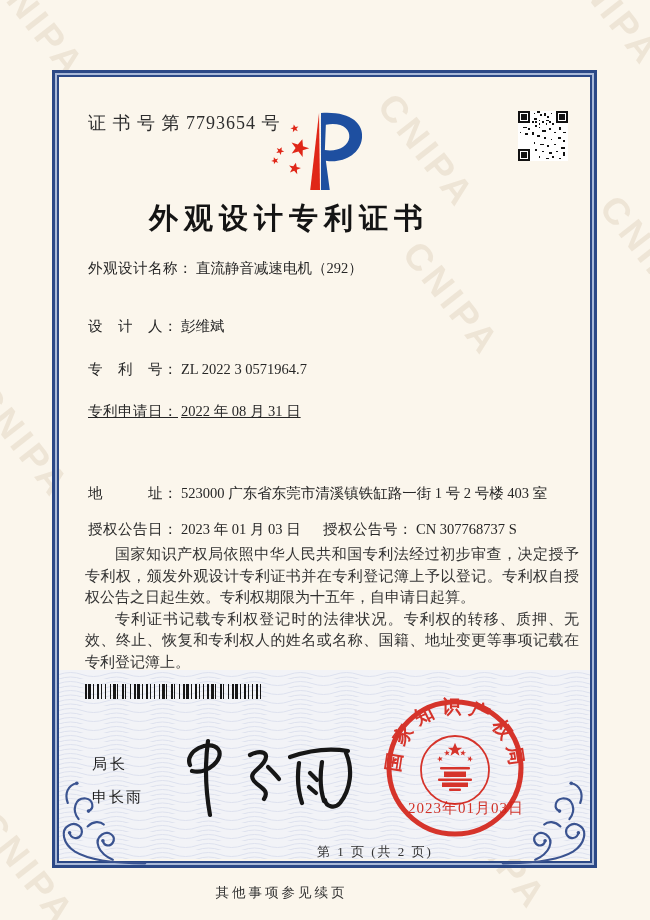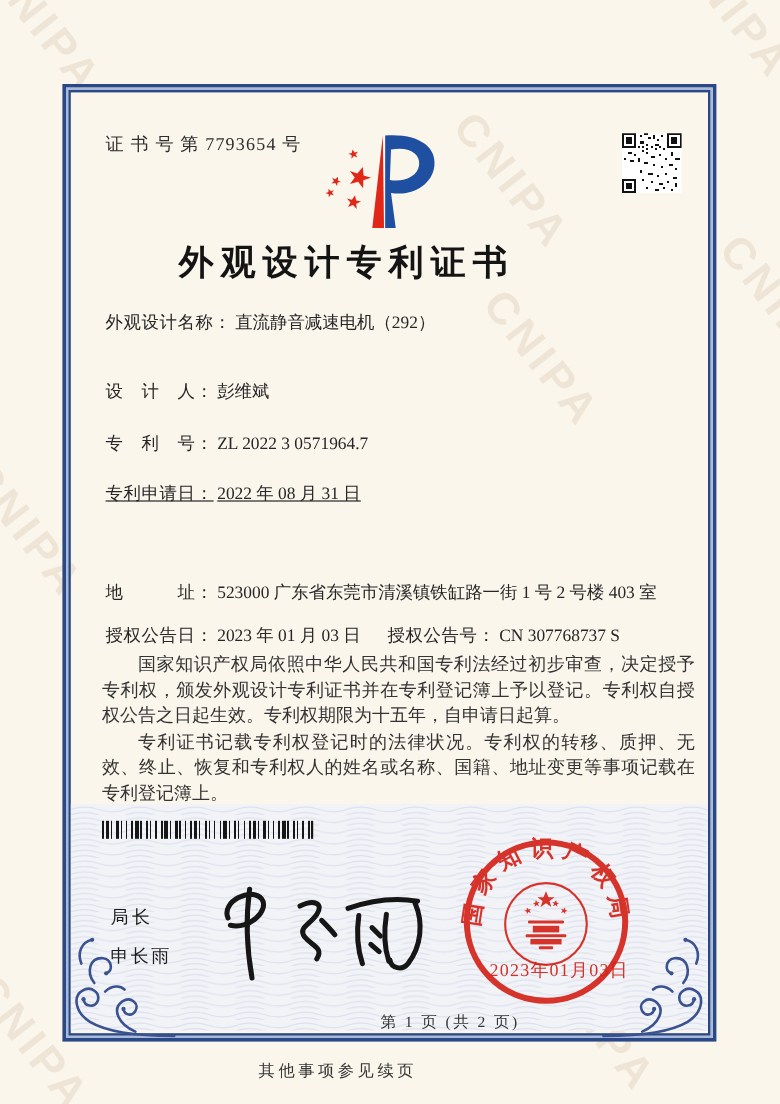--- a/index.html
+++ b/index.html
@@ -20,21 +20,21 @@
   }
   
   .frame {
     position:absolute; left:52px; top:70px; width:545px; height:798px;
     border:3px solid #2b4886;
   }
   .frame-mid { position:absolute; inset:0; border:2px solid #a9b9d8; }
   .frame-in  { position:absolute; inset:0; border:2px solid #2b4886; }
   .cert-no {
     position:absolute; left:88px; top:111px;
-    font-size:15px; letter-spacing:1px; color:#2e2e2e; white-space:nowrap;
+    font-size:18px; letter-spacing:1px; color:#2e2e2e; white-space:nowrap;
   }
   .logo { position:absolute; left:270px; top:110px; width:100px; height:82px; }
   .qr   { position:absolute; left:518px; top:111px; width:50px; height:50px; }
   .title {
     position:absolute; left:52px; top:199px; width:474px; text-align:center;
     font-size:29px; font-weight:bold; letter-spacing:6px; color:#141414;
     white-space:nowrap;
   }
   .field { position:absolute; left:88px; font-size:14.5px; color:#262626; white-space:nowrap; }
   .field .lb { letter-spacing:0.5px; }

